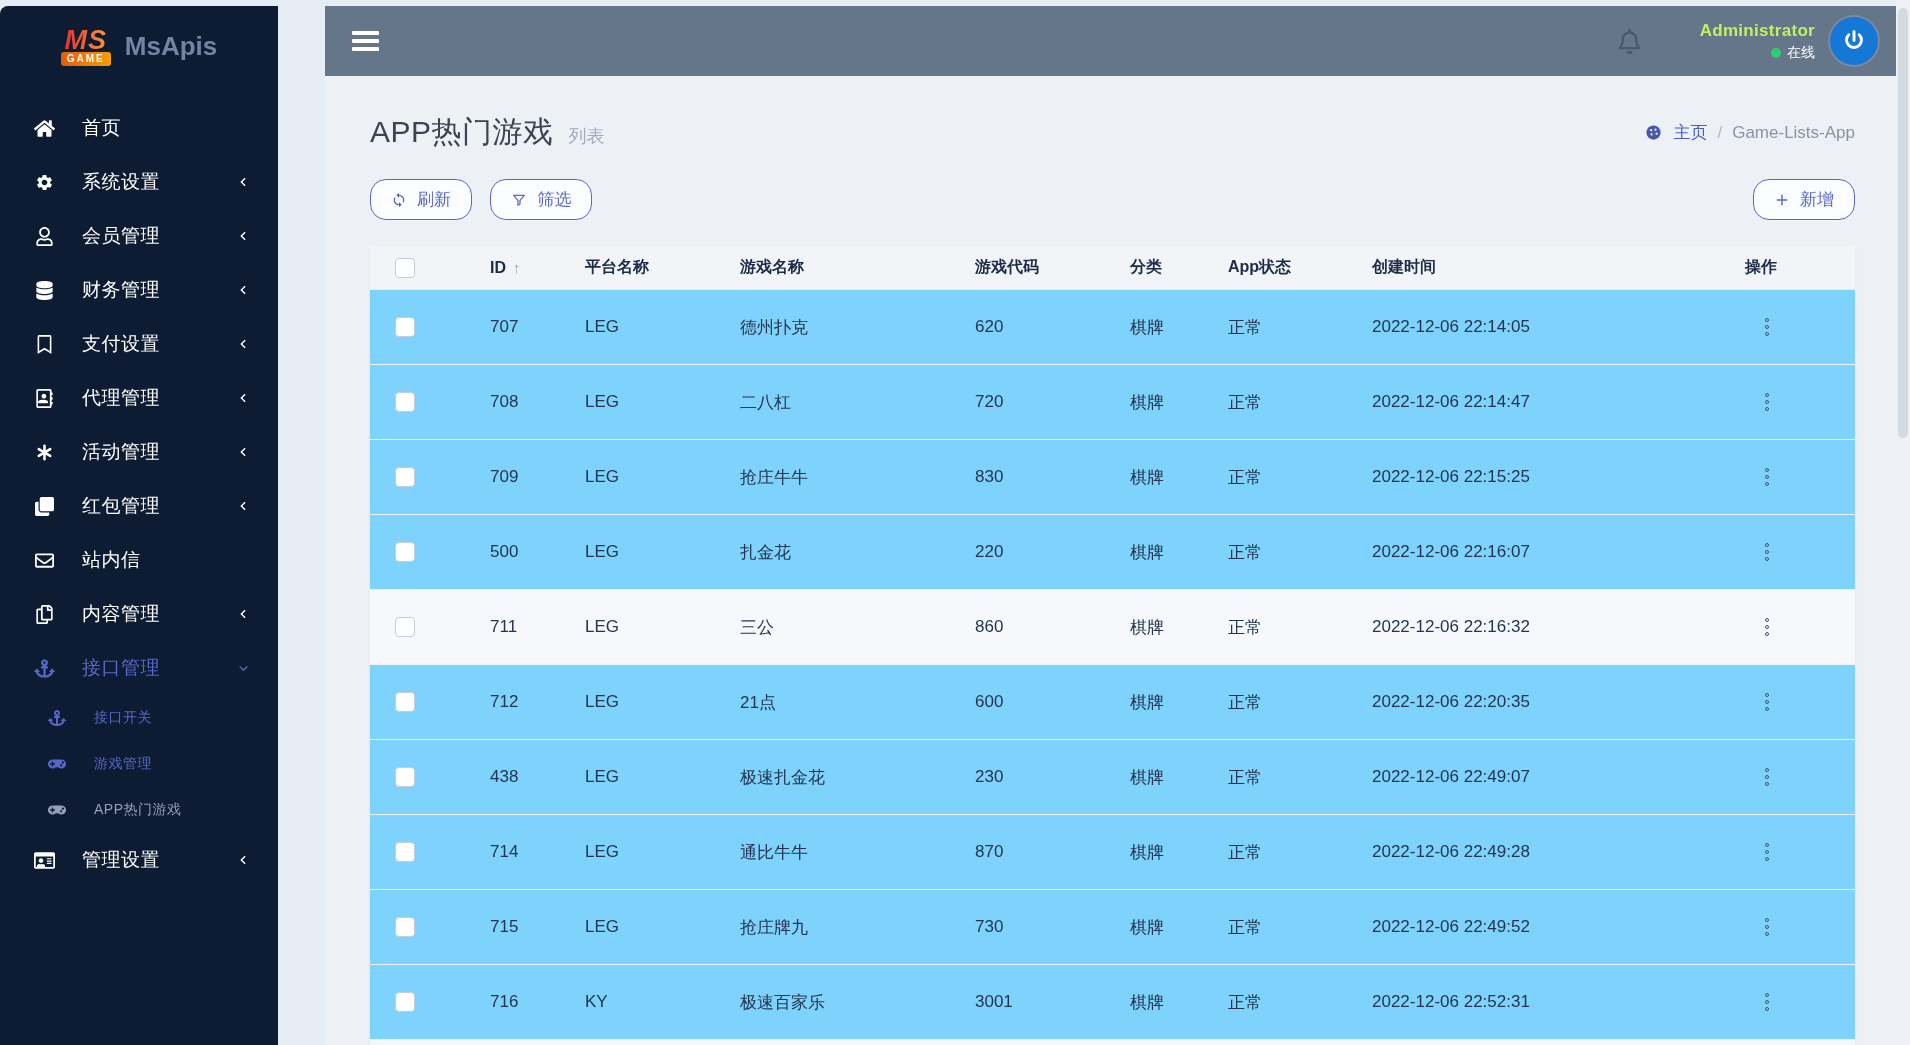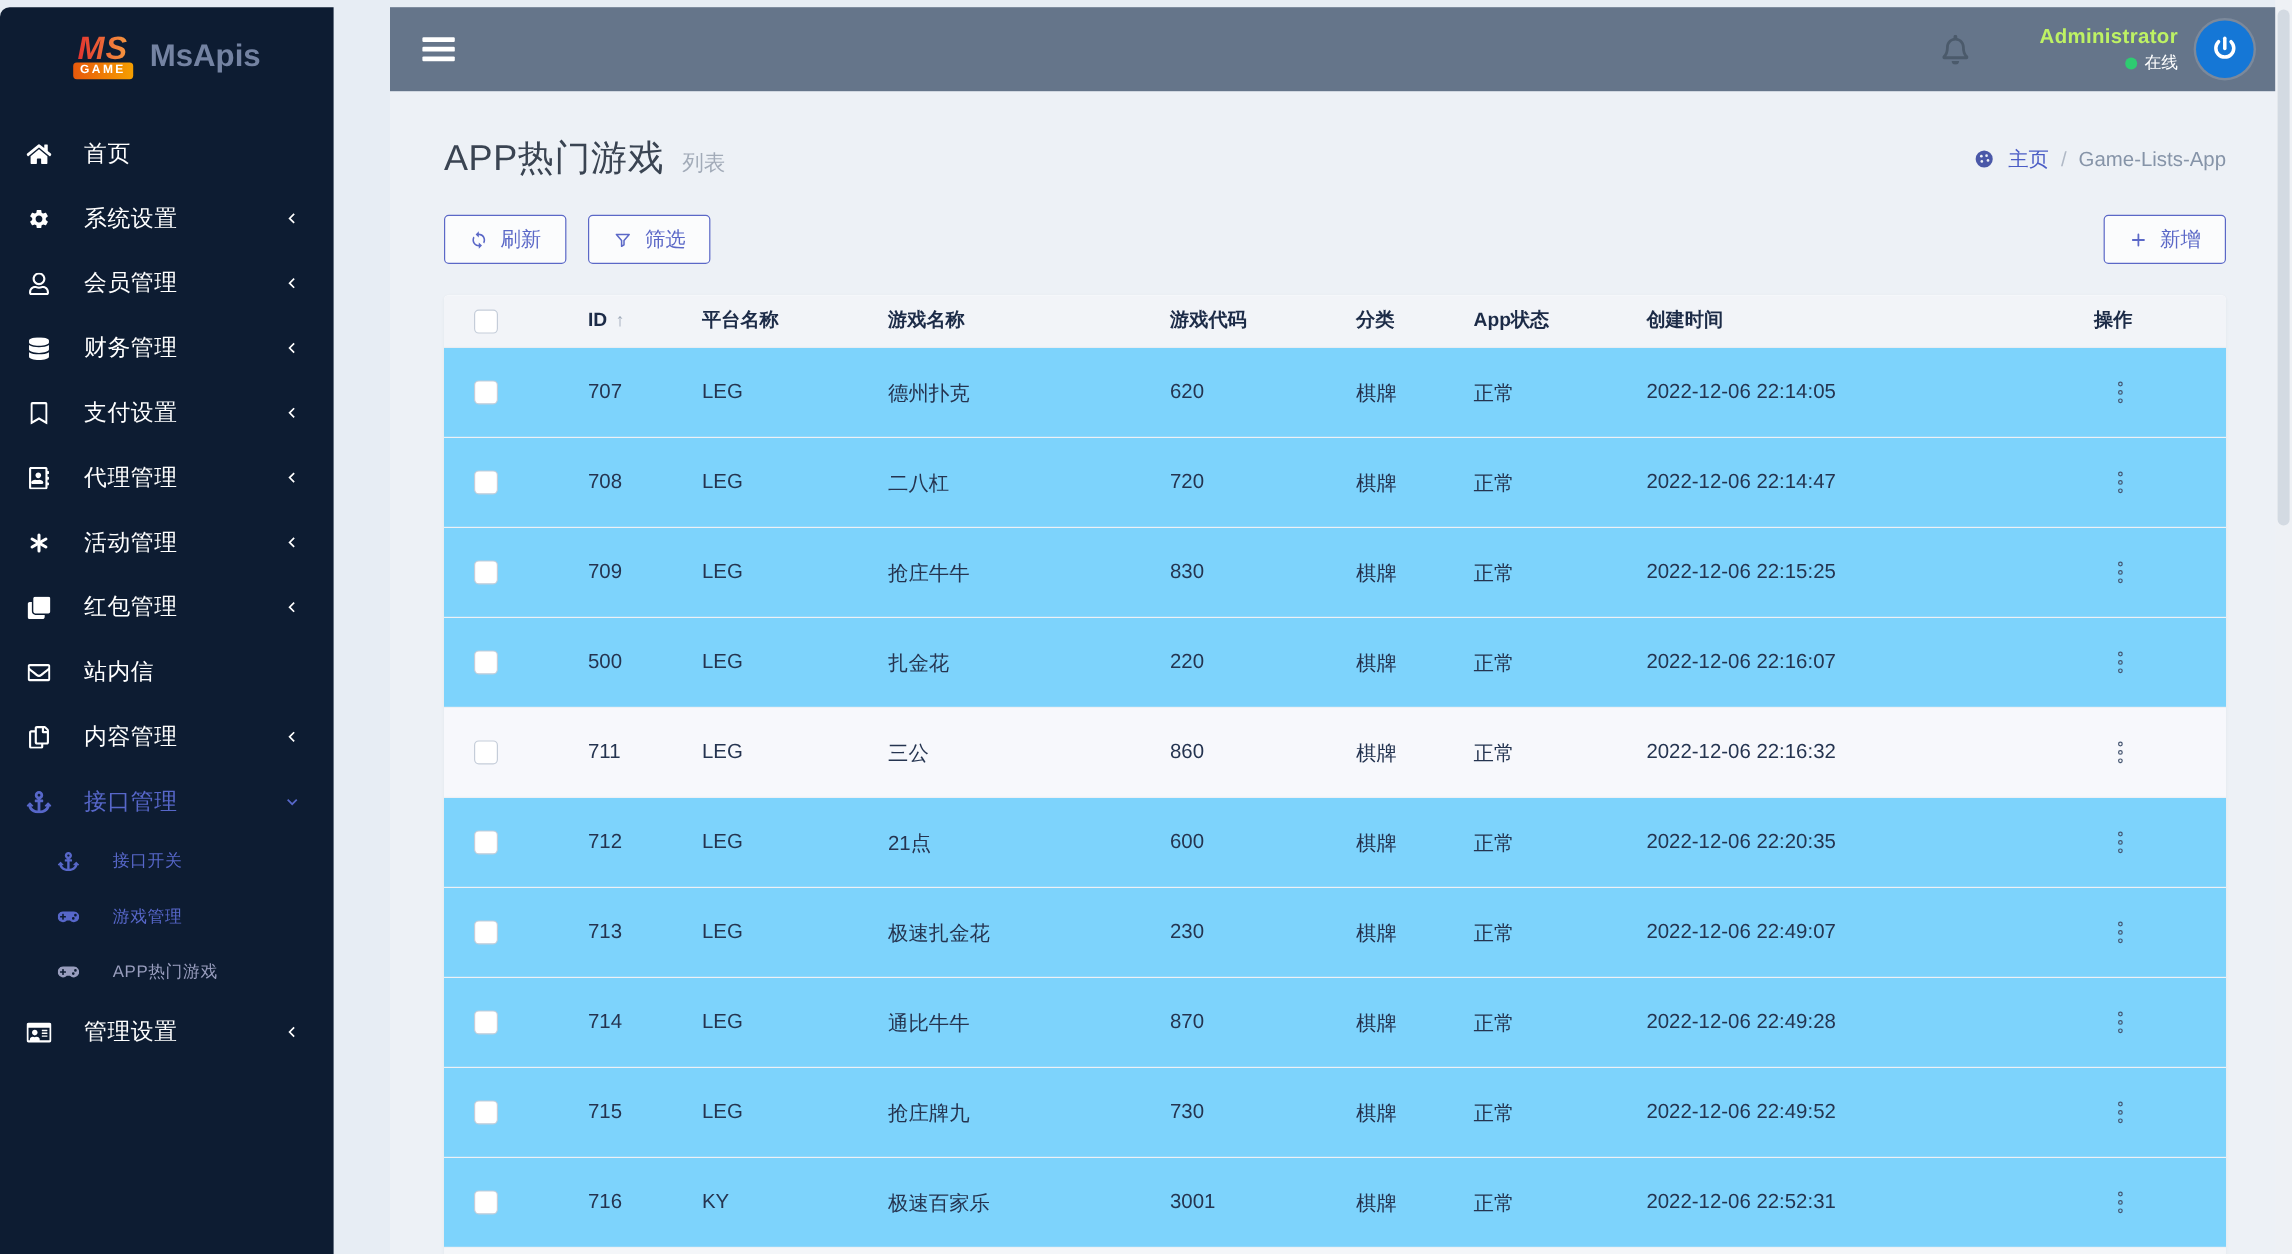--- a/index.html
+++ b/index.html
@@ -22,21 +22,21 @@
   }
   .logo-game {
     margin-top:-2px; background:linear-gradient(90deg,#e8590c,#f59f00);
     color:#fff; font-size:10px; font-weight:700; letter-spacing:2px;
     padding:2px 6px; border-radius:3px;
   }
   .brand-name { font-size:26px; color:#7483a2; font-weight:700; }
   .nav { padding-top:15px; }
   .nav-item {
     position:relative; height:54px; display:flex; align-items:center;
-    padding-left:22px; color:#ffffff; cursor:pointer;
+    padding-left:34px; color:#ffffff; cursor:pointer;
   }
   .nav-ic { width:30px; display:flex; align-items:center; }
   .nav-ic svg { width:21px; height:19px; fill:currentColor; }
   .nav-label { font-size:19px; margin-left:18px; letter-spacing:0.5px; }
   .chev { position:absolute; right:28px; top:50%; transform:translateY(-50%); display:flex; }
   .chev svg { width:13px; height:13px; stroke:currentColor; fill:none; stroke-width:2.6; }
   .grp-active { color:#5767c9; }
   .submenu .nav-item { height:46px; padding-left:48px; color:#5767c9; }
   .submenu .nav-ic svg { width:18px; height:16px; }
   .submenu .nav-label { font-size:14px; margin-left:16px; }
@@ -71,21 +71,21 @@
   .page-title { font-size:30px; font-weight:500; color:#3a4452; letter-spacing:0.5px; }
   .page-subtitle { font-size:18px; color:#a2abb8; }
   .breadcrumb { display:flex; align-items:center; gap:10px; font-size:17px; }
   .breadcrumb .bc-ic { display:flex; }
   .bc-home { color:#4a5cc5; cursor:pointer; }
   .bc-sep { color:#b0b9c6; }
   .bc-current { color:#8694a8; }
   .toolbar { margin-top:26px; display:flex; justify-content:space-between; }
   .btn {
     display:inline-flex; align-items:center; gap:10px; height:41px; padding:0 20px;
-    border:1px solid #5b68c7; border-radius:4px; background:rgba(255,255,255,0.75);
+    border:1px solid #5b68c7; border-radius:16px; background:rgba(255,255,255,0.75);
     color:#5b68c7; font-size:17px; cursor:pointer;
   }
   .btn + .btn { margin-left:14px; }
   .btn svg { width:16px; height:16px; }
   
   .card {
     margin-top:26px; background:#fff; border-radius:4px;
     box-shadow:0 1px 3px rgba(30,45,75,0.06); height:1100px; overflow:hidden;
   }
   .t-grid {
@@ -585,21 +585,21 @@
             <i></i>
             <i></i>
           </div>
         </div>
       </div>
 
       <div class="t-grid t-row">
         <div>
           <div class="checkbox"></div>
         </div>
-        <div>713</div>
+        <div>438</div>
         <div>LEG</div>
         <div>极速扎金花</div>
         <div>230</div>
         <div>棋牌</div>
         <div>正常</div>
         <div>2022-12-06 22:49:07</div>
         <div>
           <div class="kebab">
             <i></i>
             <i></i>

